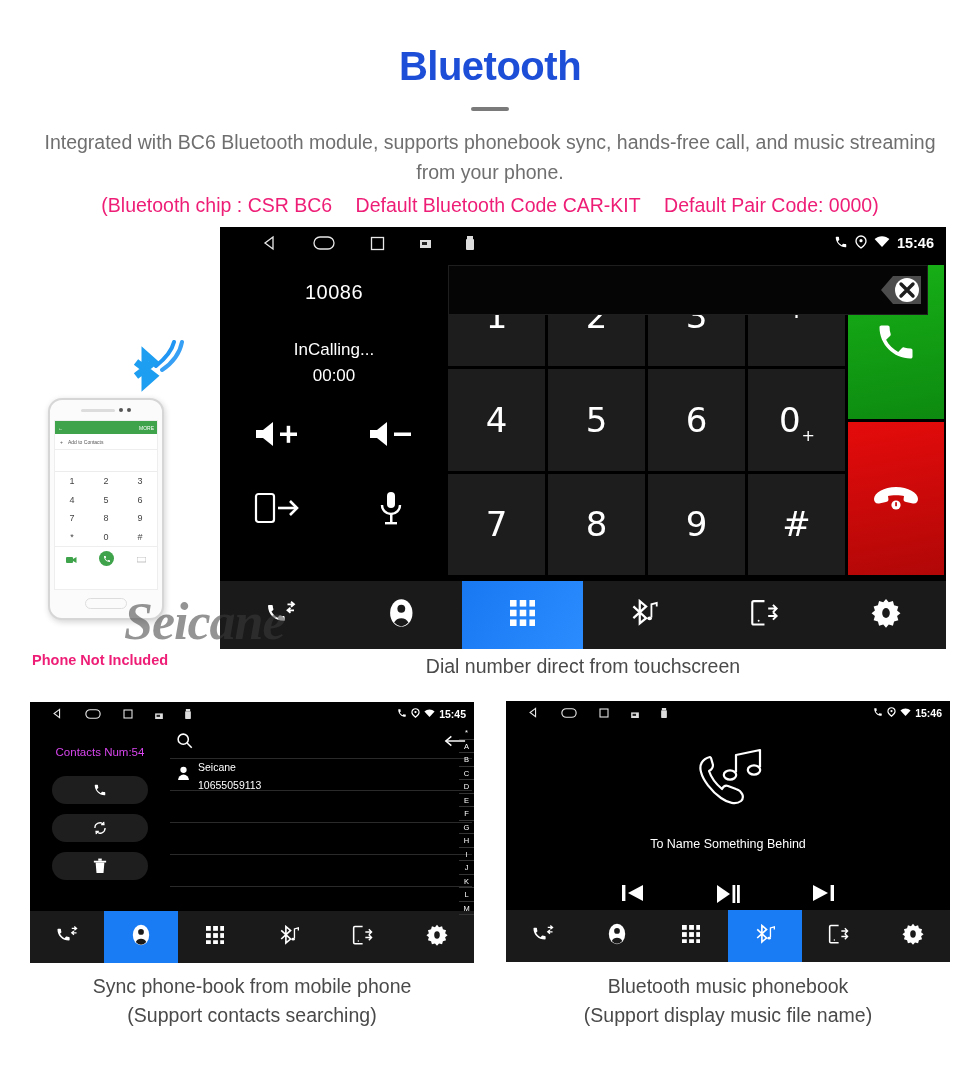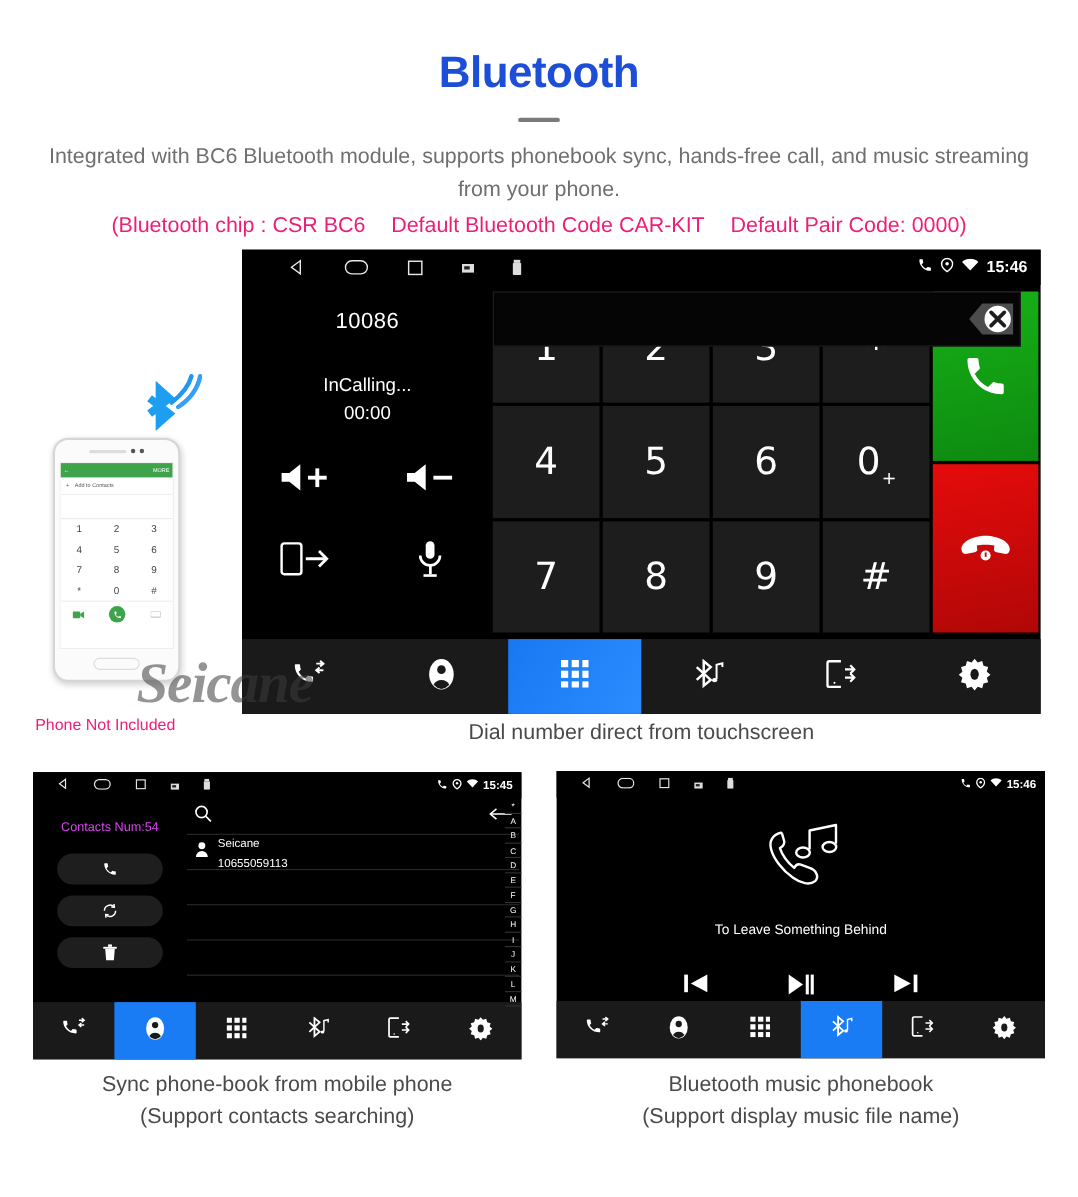--- a/index.html
+++ b/index.html
@@ -274,21 +274,21 @@
   .bt-badge {
     position: absolute;
     left: 124px; top: 340px;
     width: 60px; height: 56px;
   }
   .phone-note {
     position: absolute;
     left: 32px; top: 652px;
     font-size: 14.5px;
     color: #ee1e77;
-    font-weight: normal;
+    font-weight: bold;
   }
 
   
   .cap-main {
     position: absolute;
     left: 220px; top: 655px;
     width: 726px;
     text-align: center;
     font-size: 19.5px;
     color: #4a4a4a;
@@ -894,21 +894,21 @@
 
   <div class="music-body">
     <div class="music-icon">
       <svg width="96" height="78" viewBox="0 0 96 78" fill="none" stroke="#fff" stroke-width="2.2" stroke-linejoin="round">
         <path d="M30 14 C22 16 19 22 21 29 C23 37 31 48 41 55 C48 60 56 62 61 58 C65 54 62 48 56 46 L48 43 C45 42 43 44 42 46 C36 41 31 34 29 28 C31 27 33 25 33 22 L31 15 Z"></path>
         <path d="M56 29 L56 12 L80 7 L80 24"></path>
         <ellipse cx="50" cy="32" rx="6.2" ry="4.6"></ellipse>
         <ellipse cx="74" cy="27" rx="6.2" ry="4.6"></ellipse>
       </svg>
     </div>
-    <div class="track-name">To Leave Something Behind</div>
+    <div class="track-name">To Name Something Behind</div>
     <div class="transport">
       <span class="tp-btn">
         <svg width="24" height="20" viewBox="0 0 24 20" fill="#fff">
             <rect x="1" y="2" width="3.4" height="16"></rect>
             <path d="M22 2 L22 18 L7 10 Z"></path>
           </svg>
       </span>
       <span class="tp-btn">
         <svg width="26" height="22" viewBox="0 0 26 22" fill="#fff">
             <path d="M2 2 L2 20 L15 11 Z"></path>

